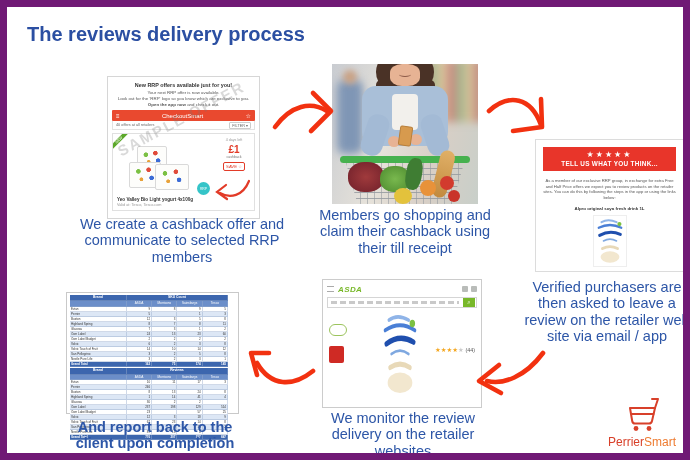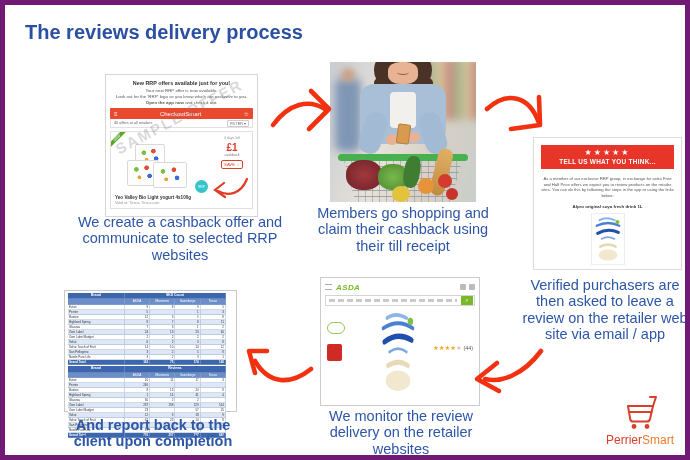--- a/index.html
+++ b/index.html
@@ -1,18 +1,18 @@
 <!DOCTYPE html>
 <html><head>
 <meta charset="utf-8">
 <style>
   * { box-sizing: border-box; margin: 0; padding: 0; }
   body { margin:0; background:#888; font-family:"Liberation Sans", sans-serif; }
   .slide { position:relative; width:690px; height:460px; background:#fff;
-           border:5px solid #701a75; overflow:hidden; }
+           border:7px solid #701a75; overflow:hidden; }
   .title { position:absolute; left:20px; top:16px; font-size:20px; font-weight:bold;
            color:#2b4fa2; }
   .caption { position:absolute; color:#2d56a7; font-size:14.5px; line-height:1.13;
              text-align:center; }
   .cap1 { left:63px;  top:209px; width:224px; }
   .cap2 { left:312px; top:200px; width:172px; }
   .cap3 { left:512px; top:272px; width:176px; }
   .cap4 { left:310px; top:403px; width:172px; }
   .cap5 { left:50px;  top:412px; width:196px;font-weight:bold; }
 
@@ -209,21 +209,21 @@
       <div class="rrp">RRP</div>
       <svg class="inarrow" width="42" height="26" viewBox="0 0 42 26">
         <path d="M39 3 C33 18 20 21 10 15"></path>
         <polyline points="16 7 7 14 17 21"></polyline>
       </svg>
       <div class="pname">Yeo Valley Bio Light yogurt 4x100g</div>
       <div class="pvalid">Valid at: Tesco, Tesco.com</div>
     </div>
     <div class="wmark">SAMPLE OFFER</div>
   </div>
-  <div class="caption cap1">We create a cashback offer and communicate to selected RRP websites</div>
+  <div class="caption cap1">We create a cashback offer and communicate to selected RRP members</div>
 
   <div class="photo">
     <div class="ph-shelf"></div>
     <div class="ph-person2"></div>
     <div class="ph-head2"></div>
     <div class="ph-hairL"></div>
     <div class="ph-hairR"></div>
     <div class="ph-hair"></div>
     <div class="ph-face"></div>
     <div class="ph-smile"></div>

